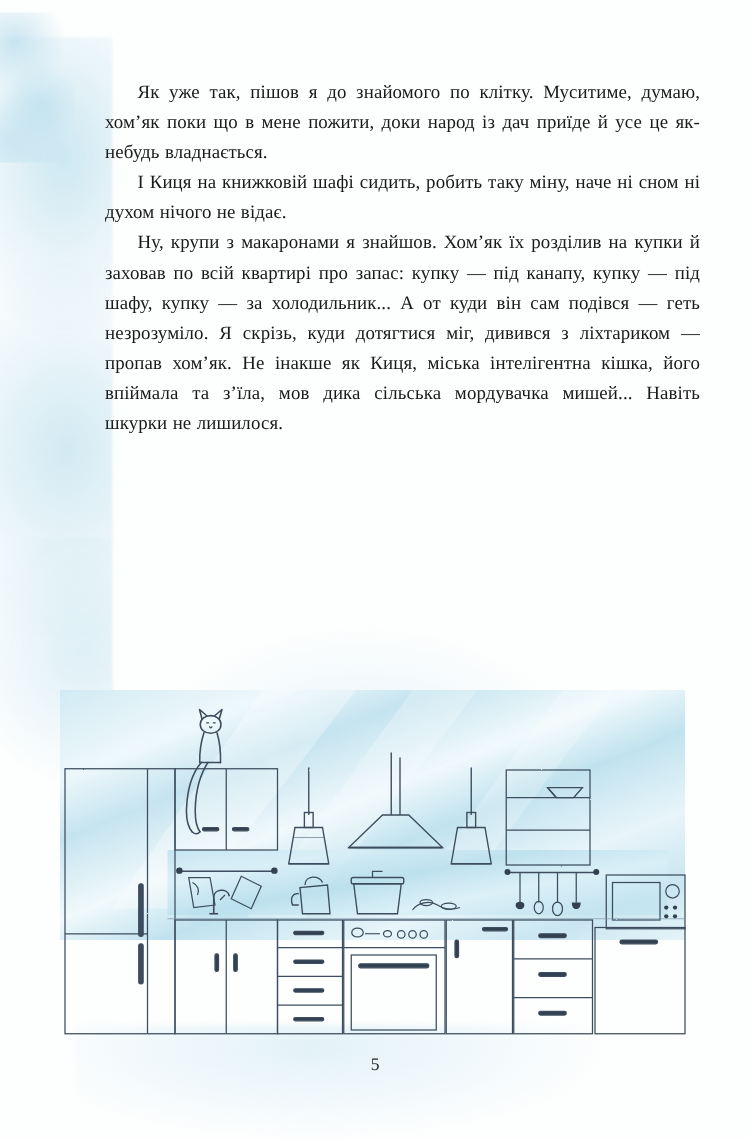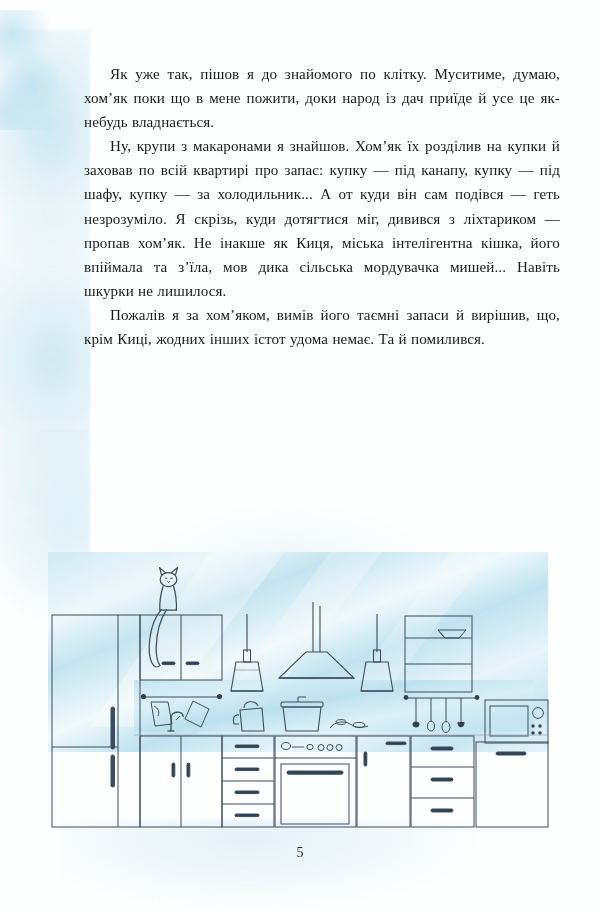--- a/index.html
+++ b/index.html
@@ -111,22 +111,22 @@
 
   <div class="wash wash-topleft-spots"></div>
   <div class="wash wash-left-a"></div>
   <div class="wash wash-left-b"></div>
   <div class="wash wash-left-c"></div>
   <div class="wash wash-mid"></div>
   <div class="wash wash-bottom"></div>
 
   <div id="text-block">
     <p class="para">Як уже так, пішов я до знайомого по клітку. Муситиме, думаю, хом’як поки що в мене пожити, доки народ із дач приїде й усе це як-небудь владнається.</p>
+    <p class="para">І Киця на книжковій шафі сидить, робить таку міну, наче ні сном ні духом нічого не відає.</p>
     <p class="para">Ну, крупи з макаронами я знайшов. Хом’як їх розділив на купки й заховав по всій квартирі про запас: купку — під канапу, купку — під шафу, купку — за холодильник... А от куди він сам подівся — геть незрозуміло. Я скрізь, куди дотягтися міг, дивився з ліхтариком — пропав хом’як. Не інакше як Киця, міська інтелігентна кішка, його впіймала та з’їла, мов дика сільська мордувачка мишей... Навіть шкурки не лишилося.</p>
-    <p class="para">Пожалів я за хом’яком, вимів його таємні запаси й вирішив, що, крім Киці, жодних інших істот удома немає. Та й помилився.</p>
   </div>
 
   <div id="illustration">
     <svg viewBox="0 0 545 285" xmlns="http://www.w3.org/2000/svg">
       <defs>
         <linearGradient id="gSky" x1="0" y1="0" x2="1" y2="1">
           <stop offset="0%" stop-color="#cfe9f3"></stop>
           <stop offset="18%" stop-color="#eef8fb"></stop>
           <stop offset="30%" stop-color="#bfe1ee"></stop>
           <stop offset="46%" stop-color="#f2fafc"></stop>

